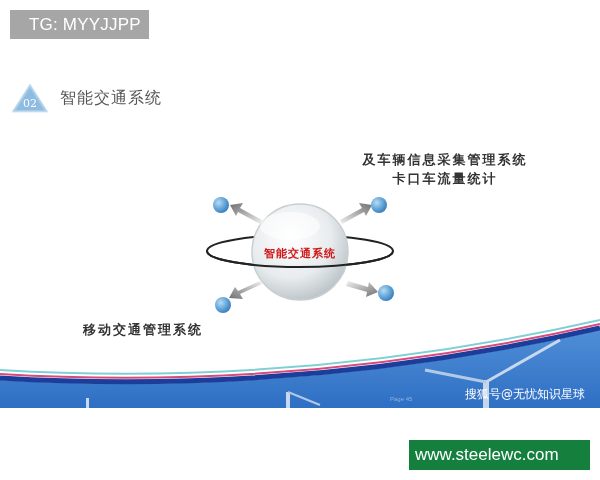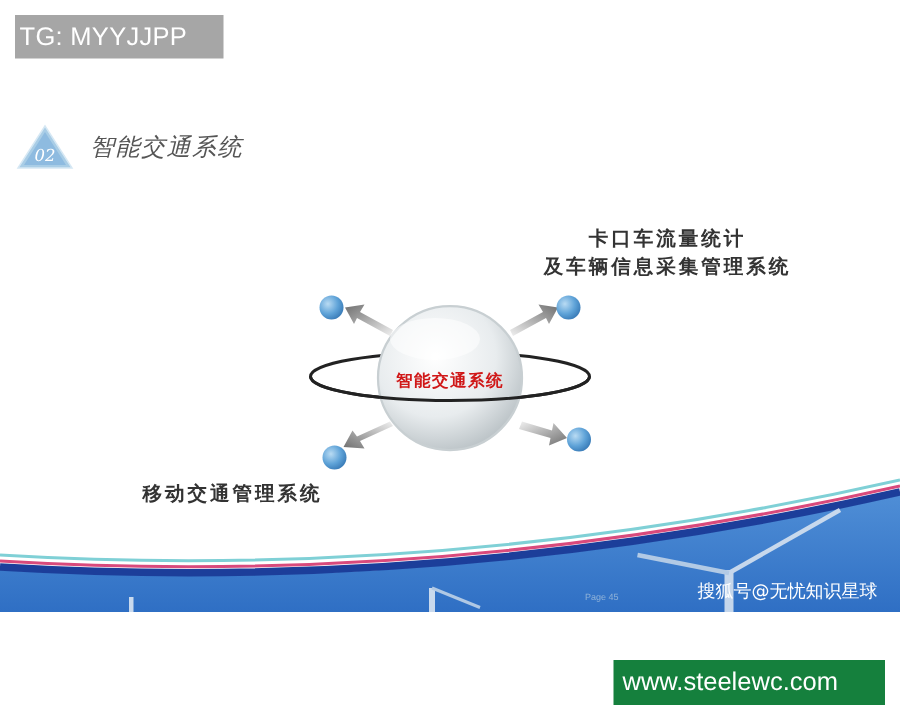--- a/index.html
+++ b/index.html
@@ -5,30 +5,30 @@
     html, body { margin: 0; padding: 0; }
     body {
       width: 600px; height: 480px; position: relative; overflow: hidden;
       background: #ffffff;
       font-family: "DejaVu Serif", "Liberation Serif", serif;
     }
     .tag-top {
       position: absolute; left: 10px; top: 10px; width: 139px; height: 29px;
       background: #a6a6a6; color: #ffffff;
       font-family: "Liberation Sans", "DejaVu Sans", sans-serif;
-      font-size: 17px; line-height: 29px; padding-left: 3px; box-sizing: border-box;
+      font-size: 17px; line-height: 29px; padding-left: 19px; box-sizing: border-box;
       letter-spacing: 0.2px;
     }
     .tag-bottom {
       position: absolute; left: 409px; top: 440px; width: 181px; height: 30px;
       background: #15803d; color: #ffffff;
       font-family: "Liberation Sans", "DejaVu Sans", sans-serif;
       font-size: 17px; line-height: 30px; padding-left: 6px; box-sizing: border-box;
     }
-    .section-header { position: absolute; left: 10px; top: 82px; height: 34px; width: 260px; font-style: italic; }
+    .section-header { position: absolute; left: 10px; top: 82px; height: 34px; width: 260px; }
     .section-badge { position: absolute; left: 0; top: 0; width: 40px; height: 32px; }
     .section-title {
       position: absolute; left: 50px; top: 6px;
       font-family: "DejaVu Sans", "Liberation Sans", sans-serif;
       font-size: 16px; color: #555555; letter-spacing: 1px;
     }
     .label {
       position: absolute; font-size: 13px; color: #333333; text-align: center;
       letter-spacing: 2px; line-height: 19px; font-weight: bold;
     }
@@ -138,24 +138,24 @@
     <line x1="486" y1="382" x2="425" y2="370" stroke="#c7d8ea" stroke-width="3"></line>
   </g>
   <rect x="0" y="408" width="600" height="72" fill="#ffffff"></rect>
 </svg>
 
 <div class="center-label">智能交通系统</div>
 
 <div class="label" style="left:82px;top:160px;width:170px;">
 </div>
 <div class="label" style="left:345px;top:150px;width:200px;">
+  <div>及车辆信息采集管理系统</div>
   <div>卡口车流量统计</div>
-  <div>及车辆信息采集管理系统</div>
 </div>
-<div class="label" style="left:80px;top:320px;width:150px;">
+<div class="label" style="left:68px;top:320px;width:150px;">
   <div>移动交通管理系统</div>
 </div>
 <div class="label" style="left:370px;top:312px;width:140px;">
 </div>
 
 <div class="page-no">Page 45</div>
 <div class="watermark">搜狐号@无忧知识星球</div>
 
 <div class="tag-bottom">www.steelewc.com</div>
 

